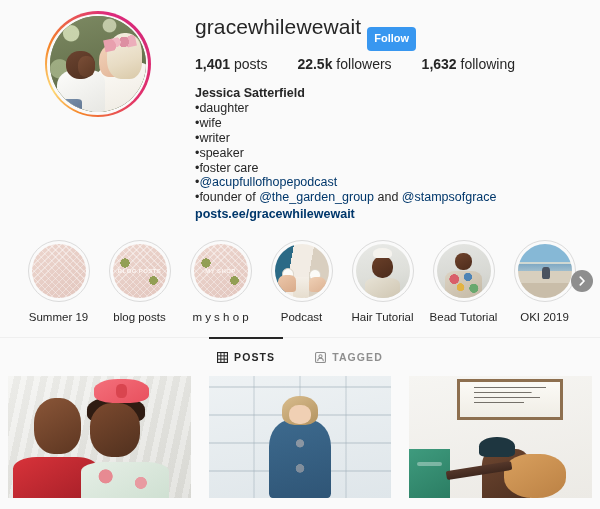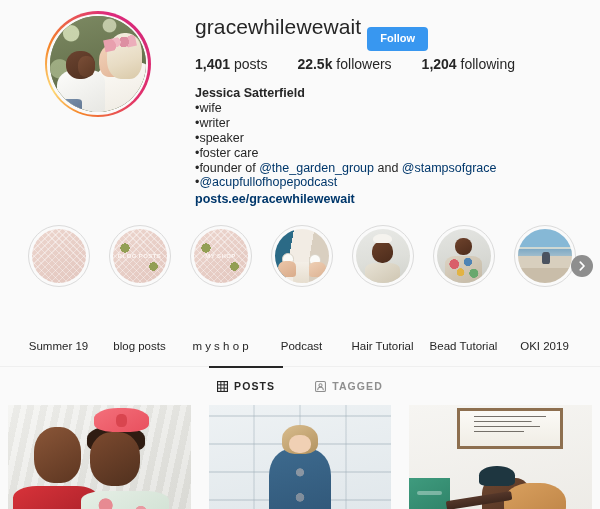--- a/index.html
+++ b/index.html
@@ -153,21 +153,21 @@
     letter-spacing: .1px;
   }
 
   .follow-btn {
     background: #3897f0;
     color: #ffffff;
     border: none;
     border-radius: 4px;
     font-size: 11px;
     font-weight: bold;
-    padding: 5px 13px;
+    padding: 5px 7px;
     cursor: pointer;
     line-height: 1.2;
     font-family: "Liberation Sans", sans-serif;
     margin-top: 24px;
   }
 
   .stats-row {
     display: flex;
     gap: 30px;
     margin-top: 14px;
@@ -204,21 +204,20 @@
     margin-top: 18px;
     gap: 0;
   }
 
   .highlight {
     width: 81px;
     display: flex;
     flex-direction: column;
     align-items: center;
     cursor: pointer;
-    gap: 44px;
   }
 
   .hl-ring {
     width: 62px;
     height: 62px;
     border-radius: 50%;
     border: 1px solid #dbdbdb;
     padding: 3px;
     background: #fafafa;
   }
@@ -609,31 +608,32 @@
     <div class="info-col">
 
       <div class="username-row">
         <span class="username">gracewhilewewait</span>
         <button class="follow-btn">Follow</button>
       </div>
 
       <div class="stats-row">
         <span class="stat"><b>1,401</b> <span>posts</span></span>
         <span class="stat"><b>22.5k</b> <span>followers</span></span>
-        <span class="stat"><b>1,204</b> <span>following</span></span>
+        <span class="stat"><b>1,632</b> <span>following</span></span>
       </div>
 
       <div class="bio">
         <span class="bio-name">Jessica Satterfield</span>
+        <span class="bio-line">•daughter</span>
         <span class="bio-line">•wife</span>
         <span class="bio-line">•writer</span>
         <span class="bio-line">•speaker</span>
         <span class="bio-line">•foster care</span>
+        <span class="bio-line"><span>•</span><span class="bio-mention">@acupfullofhopepodcast</span></span>
         <span class="bio-line"><span>•founder of </span><span class="bio-mention">@the_garden_group</span><span> and </span><span class="bio-mention">@stampsofgrace</span></span>
-        <span class="bio-line"><span>•</span><span class="bio-mention">@acupfullofhopepodcast</span></span>
         <a class="bio-link">posts.ee/gracewhilewewait</a>
       </div>
 
     </div>
   </div>
 
   <div class="highlights">
 
     <div class="highlight">
       <div class="hl-ring">

